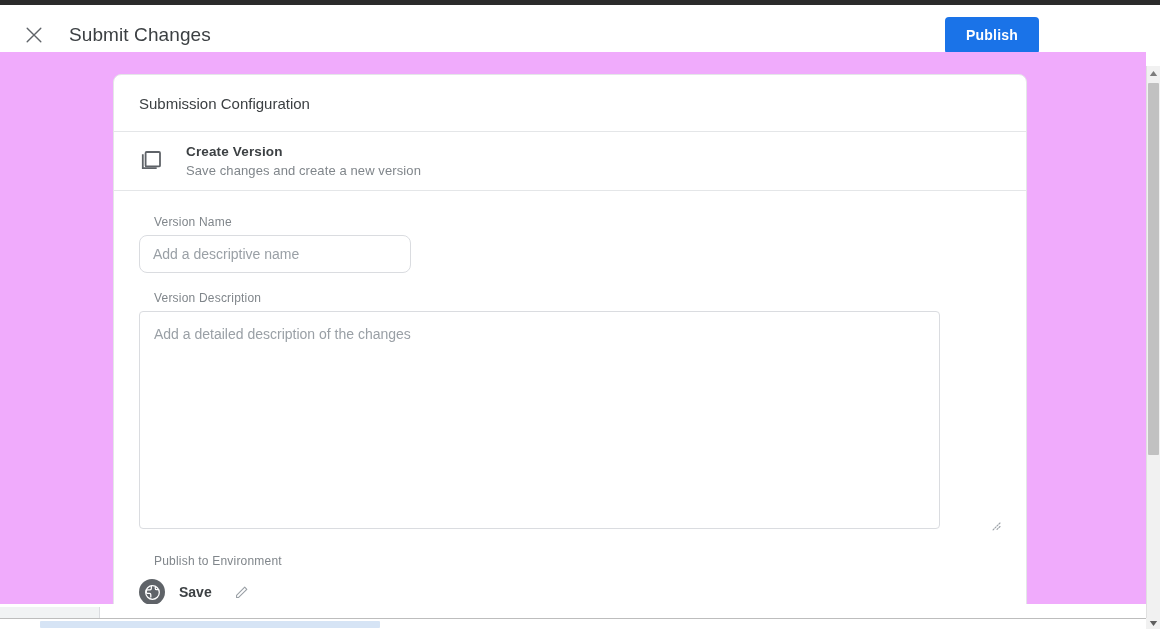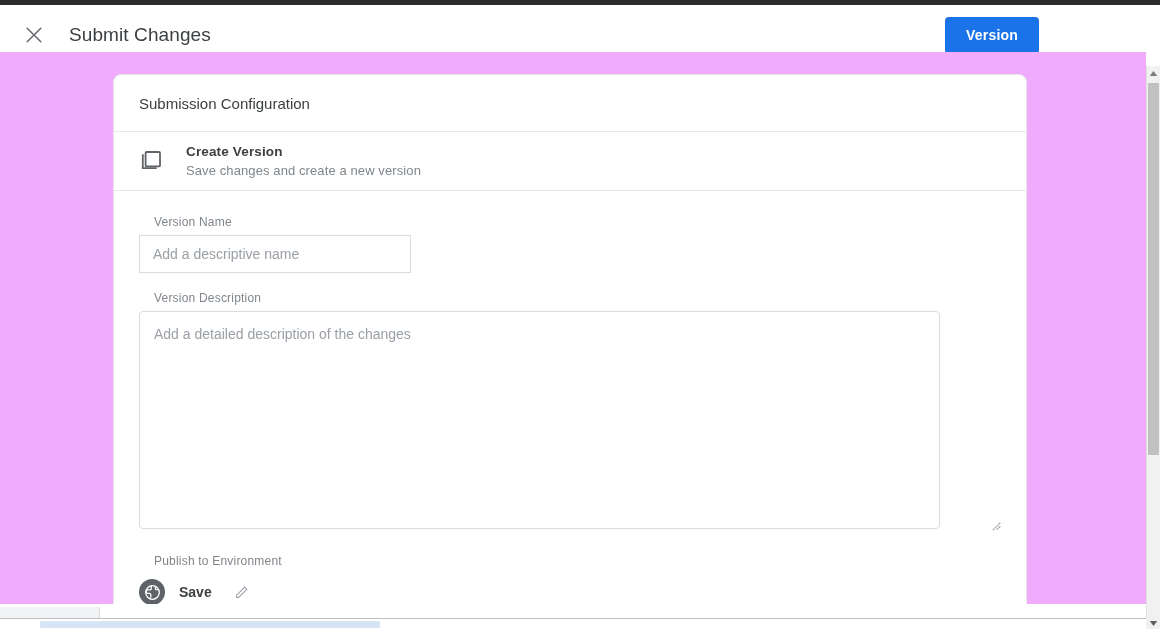--- a/index.html
+++ b/index.html
@@ -141,21 +141,21 @@
     font-size: 12px;
     color: #80868b;
     letter-spacing: 0.2px;
     margin-bottom: 6px;
     margin-left: 15px;
   }
   .text-input {
     width: 272px;
     height: 38px;
     border: 1px solid #dadce0;
-    border-radius: 0;
+    border-radius: 8px;
     padding: 0 13px;
     font-size: 14px;
     color: #3c4043;
     font-family: "Liberation Sans", sans-serif;
     background: #ffffff;
     outline: none;
   }
   .text-input::placeholder { color: #9aa0a6; }
   .field-block { margin-bottom: 18px; }
 
@@ -272,21 +272,21 @@
   <div class="close-btn">
     <svg width="20" height="20" viewBox="0 0 20 20" aria-hidden="true">
       <path d="M3.2 3.2 L16.8 16.8 M16.8 3.2 L3.2 16.8" stroke="#5f6368" stroke-width="1.4" fill="none" stroke-linecap="round"></path>
     </svg>
   </div>
 
   <div class="page-title">Submit Changes</div>
 
   <div class="header-spacer"></div>
 
-  <button class="publish-btn">Version</button>
+  <button class="publish-btn">Publish</button>
 </div>
 
 <div class="body-area">
 
   <div class="card">
 
     <div class="card-header">Submission Configuration</div>
 
     <div class="options-row">
 

